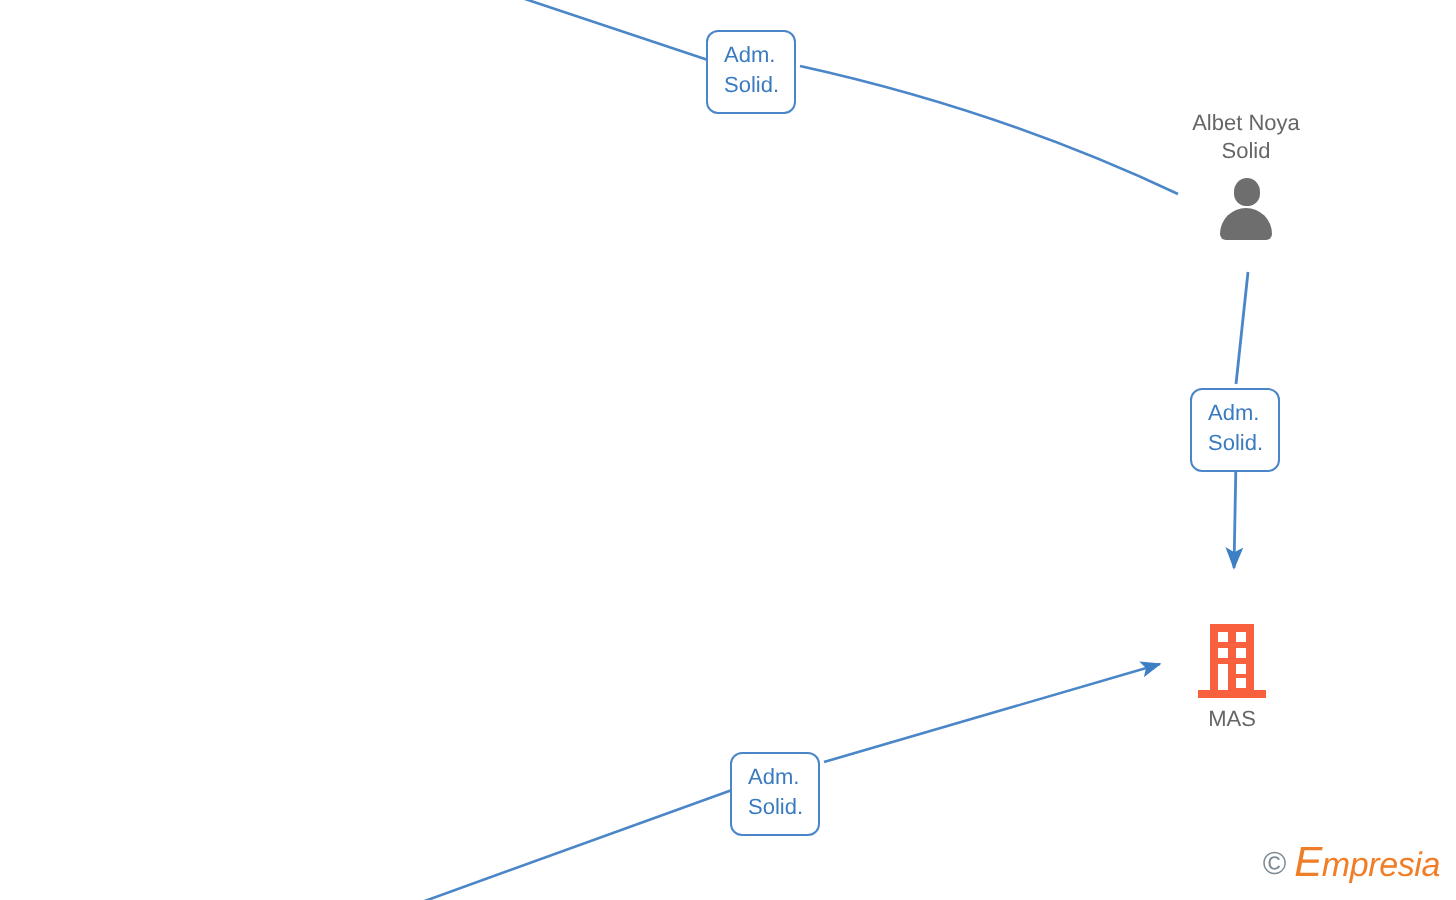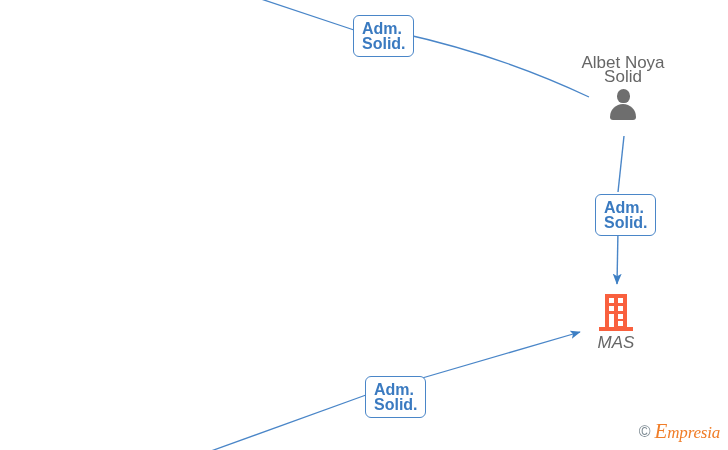--- a/index.html
+++ b/index.html
@@ -26,39 +26,38 @@
   }
 
   
   .rel-label {
     position: absolute;
     box-sizing: border-box;
     border: 1.4px solid #4a86c8;
     border-radius: 6px;
     background: #ffffff;
     color: #3a7ac0;
-    font-size: 16px;
+    font-size: 11px;
     line-height: 15px;
     padding: 5px 7px 5px 8px;
     text-align: left;
     white-space: nowrap;
     z-index: 5;
-    font-weight: bold;
   }
   .rel-label span { display: block; }
 
   
   .node {
     position: absolute;
     z-index: 4;
     text-align: center;
   }
   .node-caption {
     color: #666666;
-    font-size: 17px;
+    font-size: 11px;
     line-height: 13.5px;
     white-space: nowrap;
   }
   .node-caption span { display: block; }
 
   .person-icon {
     position: relative;
     width: 34px;
     height: 34px;
     margin: 0 auto;
@@ -126,21 +125,21 @@
     align-items: center;
     gap: 4px;
     z-index: 6;
   }
   .wm-c {
     color: #7d8a93;
     font-size: 16px;
     line-height: 16px;
   }
   .wm-name {
-    font-family: Liberation Serif, serif;
+    font-family: Liberation Sans, sans-serif;
     font-style: italic;
     font-size: 17px;
     line-height: 18px;
     color: #f07d28;
     letter-spacing: -0.2px;
   }
   .wm-name .wm-cap {
     font-size: 21px;
     color: #f07d28;
   }
@@ -189,21 +188,21 @@
     <div class="node-caption">
       <span>Albet Noya</span>
       <span>Solid</span>
     </div>
     <div class="person-icon" style="margin-top:5px;">
       <div class="person-head"></div>
       <div class="person-body"></div>
     </div>
   </div>
 
-  <div class="node" style="left:556px; top:294px; width:120px;font-style:italic;">
+  <div class="node" style="left:556px; top:312px; width:120px;">
     <div class="company-icon">
       <div class="bldg-body"></div>
       <div class="bldg-base"></div>
       <div class="win" style="left:10px; top:4px;"></div>
       <div class="win" style="left:19px; top:4px;"></div>
       <div class="win" style="left:10px; top:12px;"></div>
       <div class="win" style="left:19px; top:12px;"></div>
       <div class="win" style="left:10px; top:20px;"></div>
       <div class="win" style="left:19px; top:20px;"></div>
       <div class="door" style="left:10px; top:25px;"></div>

